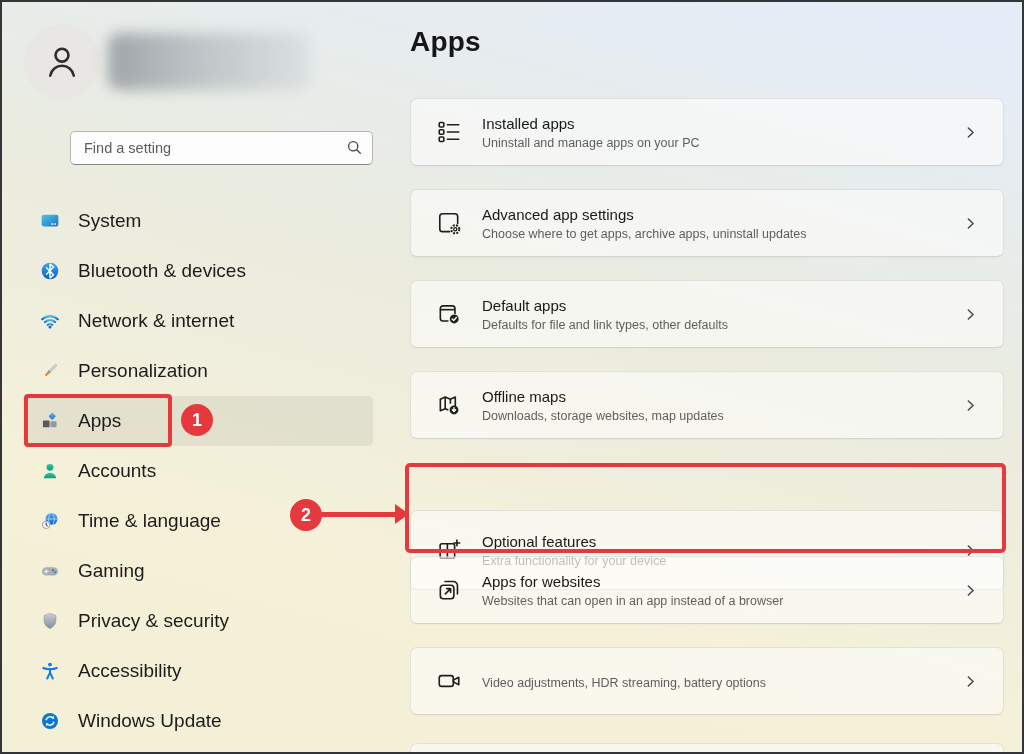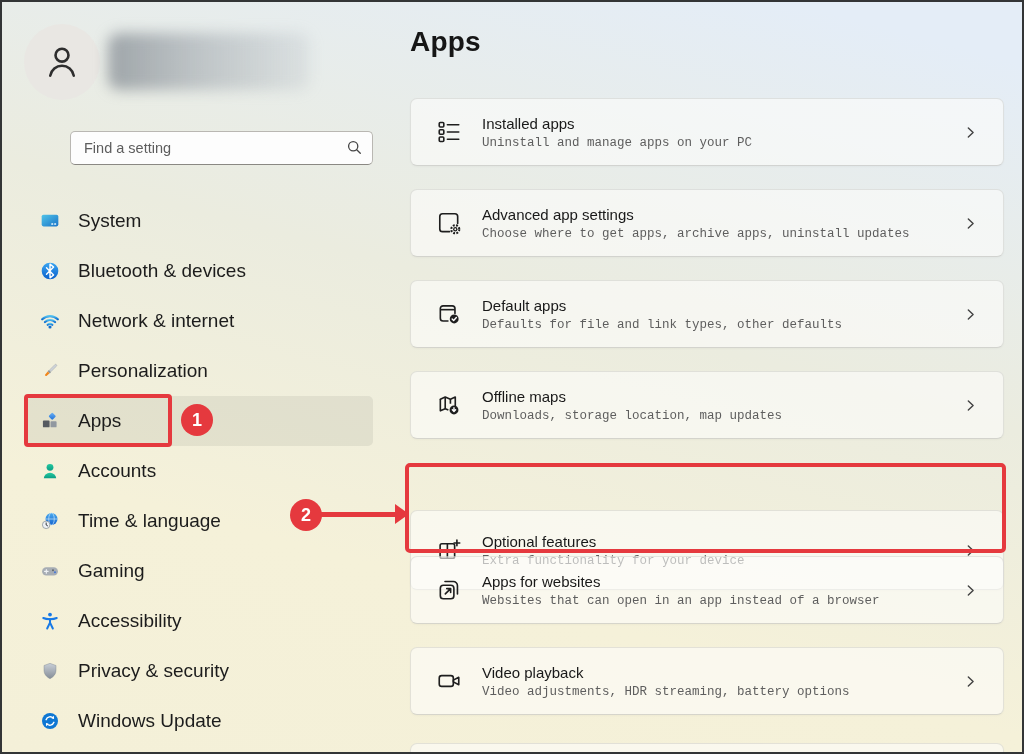--- a/index.html
+++ b/index.html
@@ -33,21 +33,21 @@
   
   .page-title{position:absolute;left:408px;top:24px;font-size:28px;font-weight:700;color:#161616;letter-spacing:.2px;}
   .cards{position:absolute;left:408px;top:96px;width:594px;height:662px;}
   .card{position:absolute;left:0;width:594px;height:68px;display:flex;align-items:center;
     background:rgba(253,253,252,0.6);border:1px solid rgba(85,85,80,0.14);
     border-bottom-color:rgba(70,70,65,0.2);border-radius:7px;
     box-shadow:0 1px 2px rgba(0,0,0,0.03);padding:0 26px 0 25px;cursor:default;}
   .card .cic{width:26px;height:26px;flex:0 0 26px;display:flex;align-items:center;justify-content:center;}
   .card .txt{margin-left:20px;flex:1 1 auto;min-width:0;}
   .card .t{font-size:15px;color:#191919;}
-  .card .s{font-size:12.5px;color:#5e5e5e;margin-top:4px;font-family:Liberation Mono, monospace;}
+  .card .s{font-size:12.5px;color:#5e5e5e;margin-top:4px;}
   .card .chev{flex:0 0 13px;display:flex;align-items:center;}
   
   .ann{position:absolute;pointer-events:none;z-index:9;}
   .box1{left:22px;top:392px;width:148px;height:53px;border:4px solid var(--red,#e5393e);border-radius:4px;}
   .box2{left:403px;top:461px;width:601px;height:90px;border:4px solid var(--red,#e5393e);border-radius:5px;}
   .badge{width:32px;height:32px;border-radius:50%;background:var(--red,#e5393e);
     color:#fff;font-size:18px;font-weight:700;display:flex;align-items:center;justify-content:center;}
   .badge1{left:179px;top:402px;}
   .badge2{left:288px;top:497px;}
   .arrow-shaft{left:317px;top:510px;width:78px;height:5px;background:var(--red,#e5393e);}
@@ -193,42 +193,42 @@
             <rect x="2.5" y="7.5" width="19" height="10" rx="5" fill="#a7adb4"></rect>
             <path d="M7.6 10.4 v4.2 M5.5 12.5 h4.2" stroke="#eef1f4" stroke-width="1.4" stroke-linecap="round"></path>
             <circle cx="15.6" cy="11" r="1.15" fill="#5b6167"></circle>
             <circle cx="18" cy="13.4" r="1.15" fill="#3f74d8"></circle>
           </svg>
       </span>
       <span class="lbl">Gaming</span>
     </li>
     <li>
       <span class="ic">
+        <svg viewBox="0 0 24 24" width="20" height="20">
+            <defs>
+              <linearGradient id="gShld" x1="0" y1="0" x2="0" y2="1">
+                <stop offset="0" stop-color="#c9cfd7"></stop>
+                <stop offset="1" stop-color="#858d97"></stop>
+              </linearGradient>
+            </defs>
+            <path d="M12 2.8 l7.2 2.6 v5.6 c0 4.8-2.9 7.9-7.2 10.2 C7.7 18.9 4.8 15.8 4.8 11 V5.4 z" fill="url(#gShld)" stroke="#7d858f" stroke-width="0.5"></path>
+          </svg>
+      </span>
+      <span class="lbl">Privacy &amp; security</span>
+    </li>
+    <li>
+      <span class="ic">
         <svg viewBox="0 0 24 24" width="20" height="20" fill="none" stroke="#1779e6" stroke-linecap="round" stroke-linejoin="round">
             <circle cx="12" cy="4.3" r="2.3" fill="#1779e6" stroke="none"></circle>
             <path d="M3.9 8.4 C8 10.2 16 10.2 20.1 8.4" stroke-width="2.4"></path>
             <path d="M12 9.7 V14" stroke-width="2.4"></path>
             <path d="M12 14 L8.6 21 M12 14 l3.4 7" stroke-width="2.4"></path>
           </svg>
       </span>
       <span class="lbl">Accessibility</span>
-    </li>
-    <li>
-      <span class="ic">
-        <svg viewBox="0 0 24 24" width="20" height="20">
-            <defs>
-              <linearGradient id="gShld" x1="0" y1="0" x2="0" y2="1">
-                <stop offset="0" stop-color="#c9cfd7"></stop>
-                <stop offset="1" stop-color="#858d97"></stop>
-              </linearGradient>
-            </defs>
-            <path d="M12 2.8 l7.2 2.6 v5.6 c0 4.8-2.9 7.9-7.2 10.2 C7.7 18.9 4.8 15.8 4.8 11 V5.4 z" fill="url(#gShld)" stroke="#7d858f" stroke-width="0.5"></path>
-          </svg>
-      </span>
-      <span class="lbl">Privacy &amp; security</span>
     </li>
     <li>
       <span class="ic">
         <svg viewBox="0 0 24 24" width="20" height="20">
             <circle cx="12" cy="12" r="9.6" fill="#0e77d3"></circle>
             <path d="M7.3 10.4 a5.1 5.1 0 0 1 8.7-1.6" stroke="#fff" stroke-width="1.7" fill="none" stroke-linecap="round"></path>
             <path d="M16.7 13.6 a5.1 5.1 0 0 1-8.7 1.6" stroke="#fff" stroke-width="1.7" fill="none" stroke-linecap="round"></path>
             <path d="M16.6 5.6 l0.3 3.5 -3.4-0.5 z" fill="#fff"></path>
             <path d="M7.4 18.4 l-0.3-3.5 3.4 0.5 z" fill="#fff"></path>
           </svg>
@@ -306,21 +306,21 @@
         <svg viewBox="0 0 24 24" width="26" height="26" fill="none" stroke="#1e1e1e" stroke-width="1.5" stroke-linejoin="round">
             <path d="M4 6.6 l4.5-2 4.8 2 4.5-2 V13.5" stroke-linecap="round"></path>
             <path d="M4 6.6 V17.4 l4.5-2 2.9 1.2"></path>
             <path d="M8.5 4.6 V15.4 M13.3 6.6 v4.3"></path>
             <circle cx="16.6" cy="16.6" r="4.1" fill="#1e1e1e" stroke="none"></circle>
             <path d="M16.6 14.6 v3.2 m-1.5-1.4 l1.5 1.5 1.5-1.5" stroke="#fff" stroke-width="1.3" stroke-linecap="round" stroke-linejoin="round"></path>
           </svg>
       </span>
       <span class="txt">
           <div class="t">Offline maps</div>
-          <div class="s">Downloads, storage location, map updates</div>
+          <div class="s">Downloads, storage websites, map updates</div>
         </span>
       <span class="chev">
           <svg width="13" height="13" viewBox="0 0 12 12" fill="none">
             <path d="M4 1.8 L8.4 6 4 10.2" stroke="#424242" stroke-width="1.3" stroke-linecap="round" stroke-linejoin="round"></path>
           </svg>
         </span>
     </div>
 
     <div class="card" style="top:370px;height:80px;margin-top:42px;">
       <span class="cic">
@@ -361,21 +361,20 @@
     </div>
 
     <div class="card" style="top:549px;">
       <span class="cic">
         <svg viewBox="0 0 24 24" width="26" height="26" fill="none" stroke="#1e1e1e" stroke-width="1.5" stroke-linejoin="round">
             <rect x="3" y="7" width="13" height="10" rx="2.2"></rect>
             <path d="M16 11.2 l5-2.6 v6.8 l-5-2.6 z"></path>
           </svg>
       </span>
       <span class="txt">
-          <div class="t">Video playback</div>
           <div class="s">Video adjustments, HDR streaming, battery options</div>
         </span>
       <span class="chev">
           <svg width="13" height="13" viewBox="0 0 12 12" fill="none">
             <path d="M4 1.8 L8.4 6 4 10.2" stroke="#424242" stroke-width="1.3" stroke-linecap="round" stroke-linejoin="round"></path>
           </svg>
         </span>
     </div>
 
     <div class="card" style="top:645px;height:42px;"></div>

